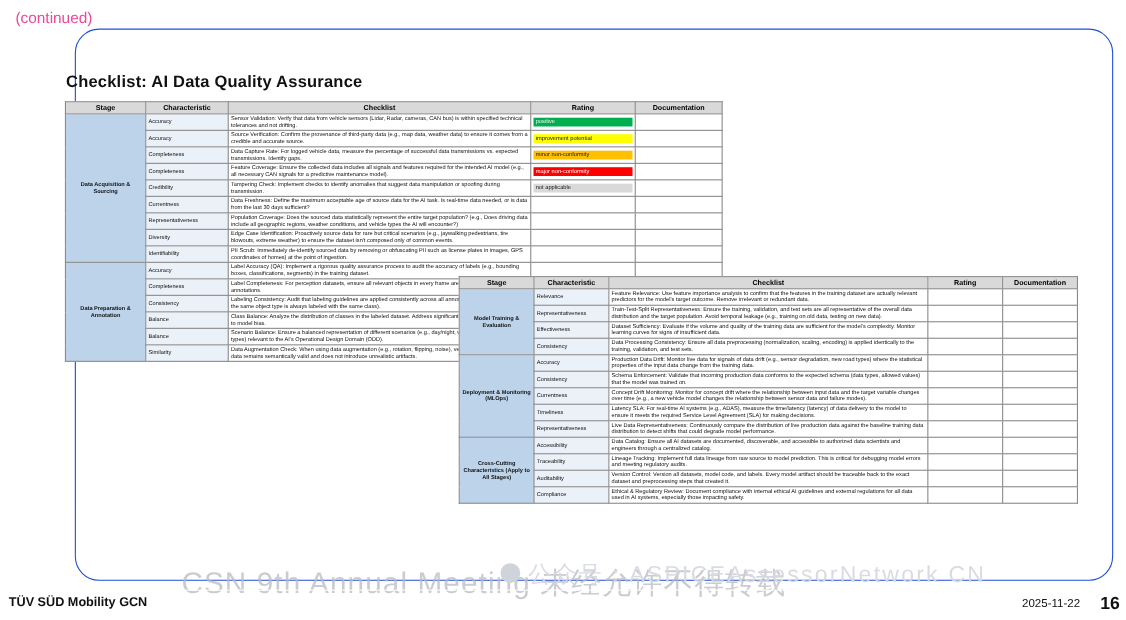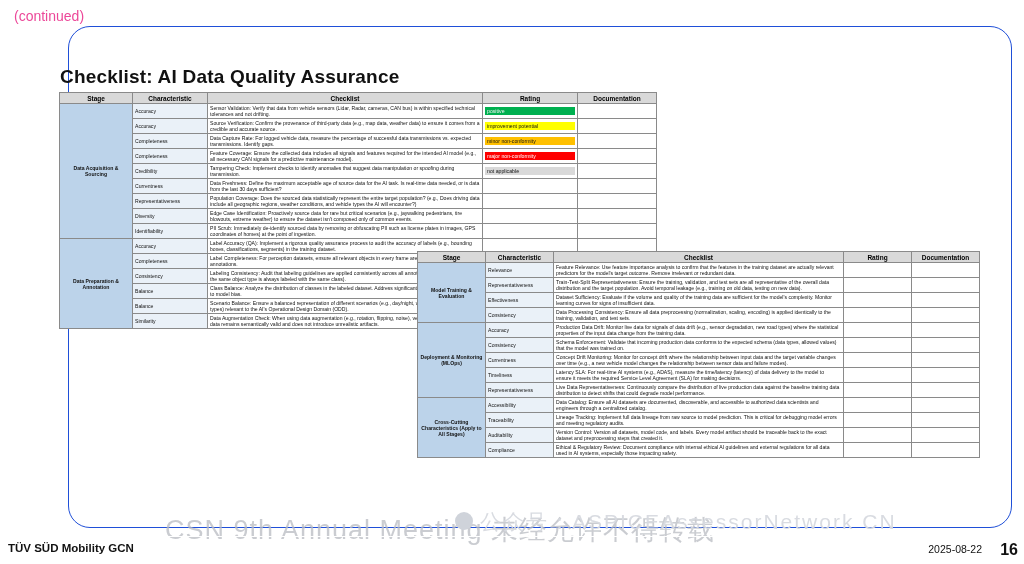--- a/index.html
+++ b/index.html
@@ -18,21 +18,21 @@
   }
   .slide-frame {
     position:absolute; left:68px; top:26px;
     width:944px; height:502px;
     border:1.5px solid #1f4fd8;
     border-radius:22px;
     background:#fff;
   }
   .slide-title {
     position:absolute; left:60px; top:66px;
-    font-size:19px; font-weight:bold; color:#111;
+    font-size:15px; font-weight:bold; color:#111;
     letter-spacing:0.2px;
   }
 
   
   table.tbl {
     border-collapse:collapse;
     table-layout:fixed;
     background:#fff;
   }
   table.tbl td, table.tbl th {
@@ -374,14 +374,14 @@
     </tr>
   </tbody>
 </table>
 
 <div class="wm-center">CSN 9th Annual Meeting  未经允许不得转载</div>
 <div class="wm-badge"></div>
 <div class="wm-cn">公众号：ASPICEAssessorNetwork CN</div>
 
 <div class="footer-rule"></div>
 <div class="footer-left">TÜV SÜD Mobility GCN</div>
-<div class="footer-date">2025-08-22</div>
+<div class="footer-date">2025-11-22</div>
 <div class="footer-page">16</div>
 
 </body></html>

